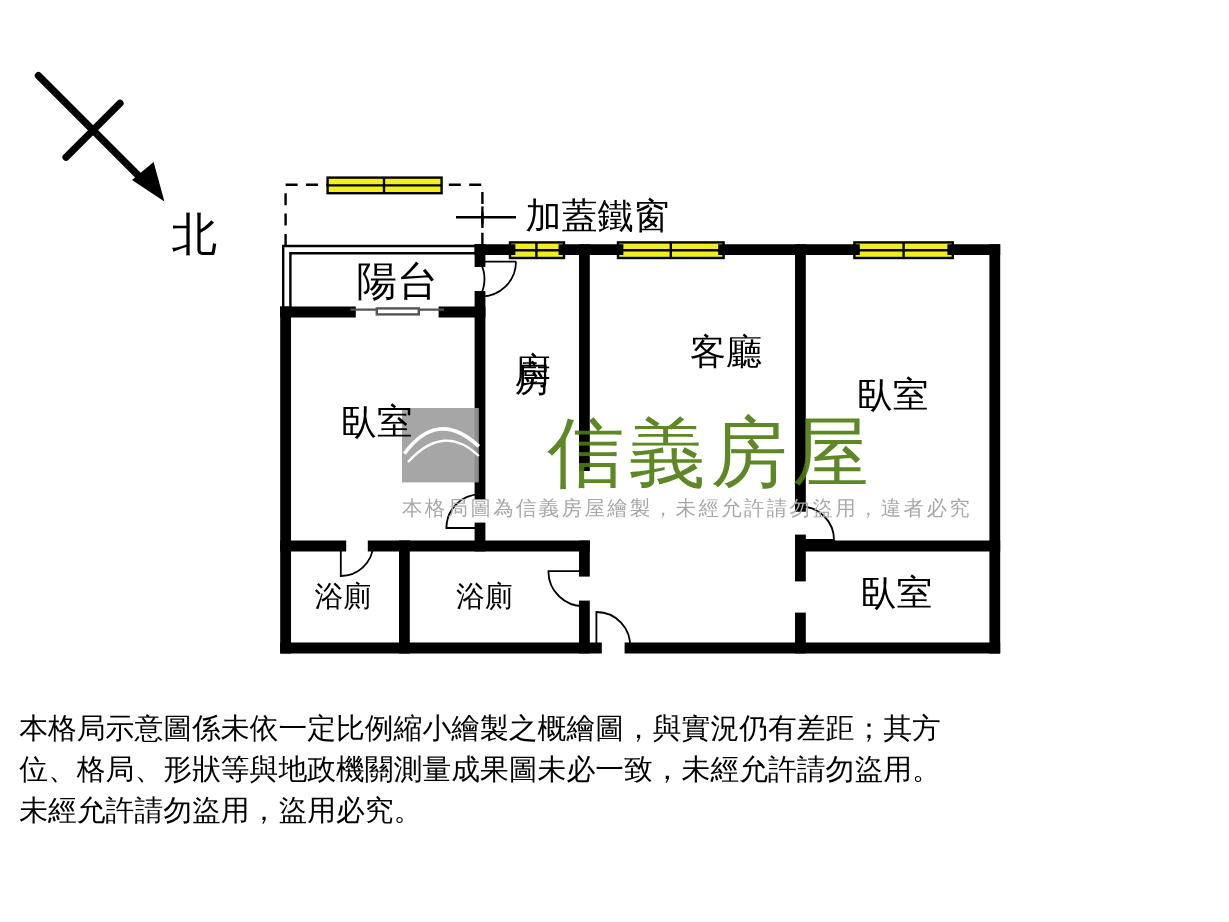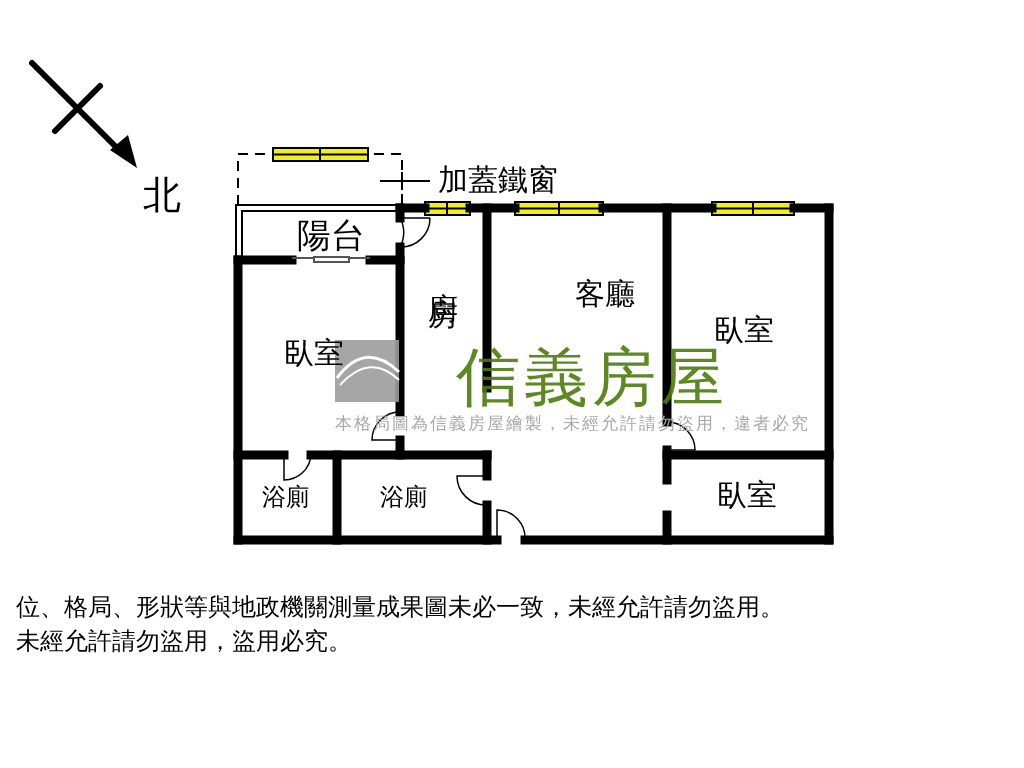--- a/index.html
+++ b/index.html
@@ -123,15 +123,16 @@
 <div class="room-label" style="left:284px; top:338px;">臥室</div>
 <div class="room-label" style="left:714px; top:315px;">臥室</div>
 <div class="room-label" style="left:717px; top:480px;">臥室</div>
 <div class="room-label" style="left:262px; top:485px; font-size:24px;">浴廁</div>
 <div class="room-label" style="left:380px; top:485px; font-size:24px;">浴廁</div>
 
 <div class="wm-brand">信義房屋</div>
 <div class="wm-sub">本格局圖為信義房屋繪製，未經允許請勿盜用，違者必究</div>
 
 <div class="notes">
+  <div>本格局示意圖係未依一定比例縮小繪製之概繪圖，與實況仍有差距；其方</div>
   <div>位、格局、形狀等與地政機關測量成果圖未必一致，未經允許請勿盜用。</div>
   <div>未經允許請勿盜用，盜用必究。</div>
 </div>
 
 </body></html>

